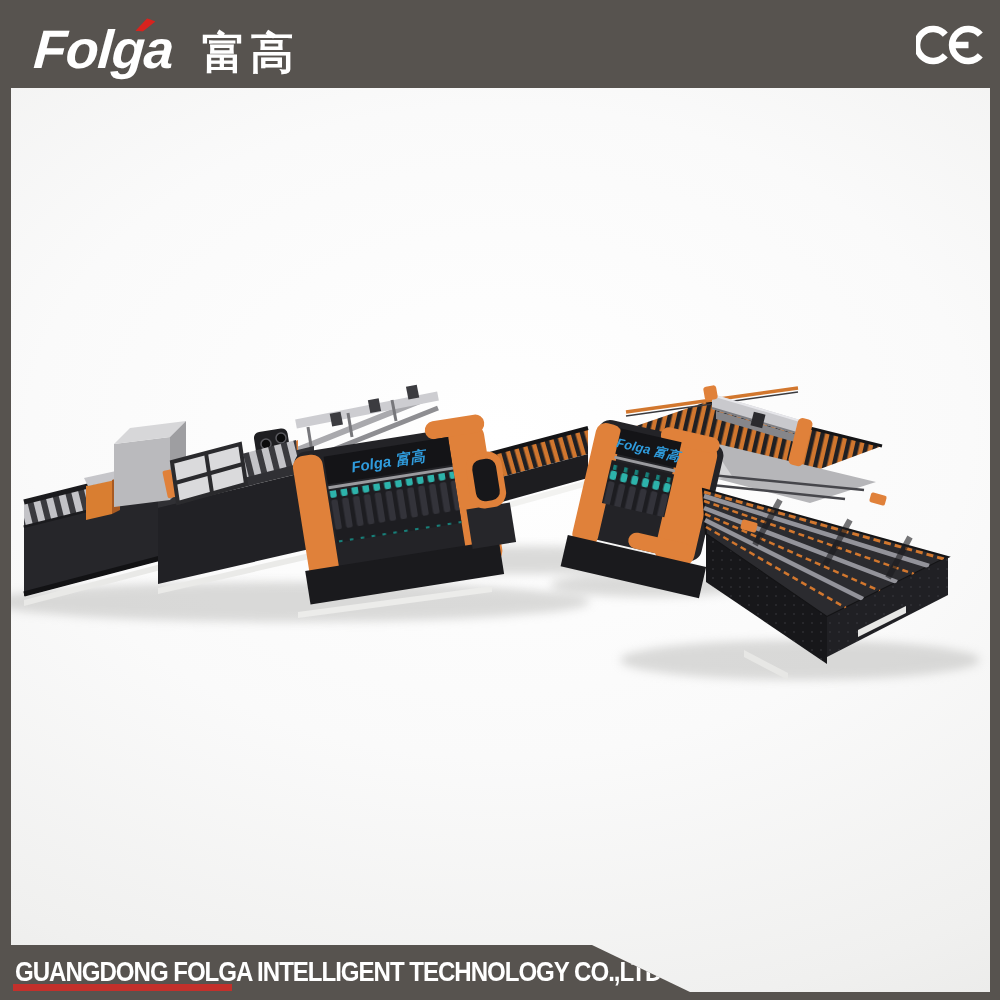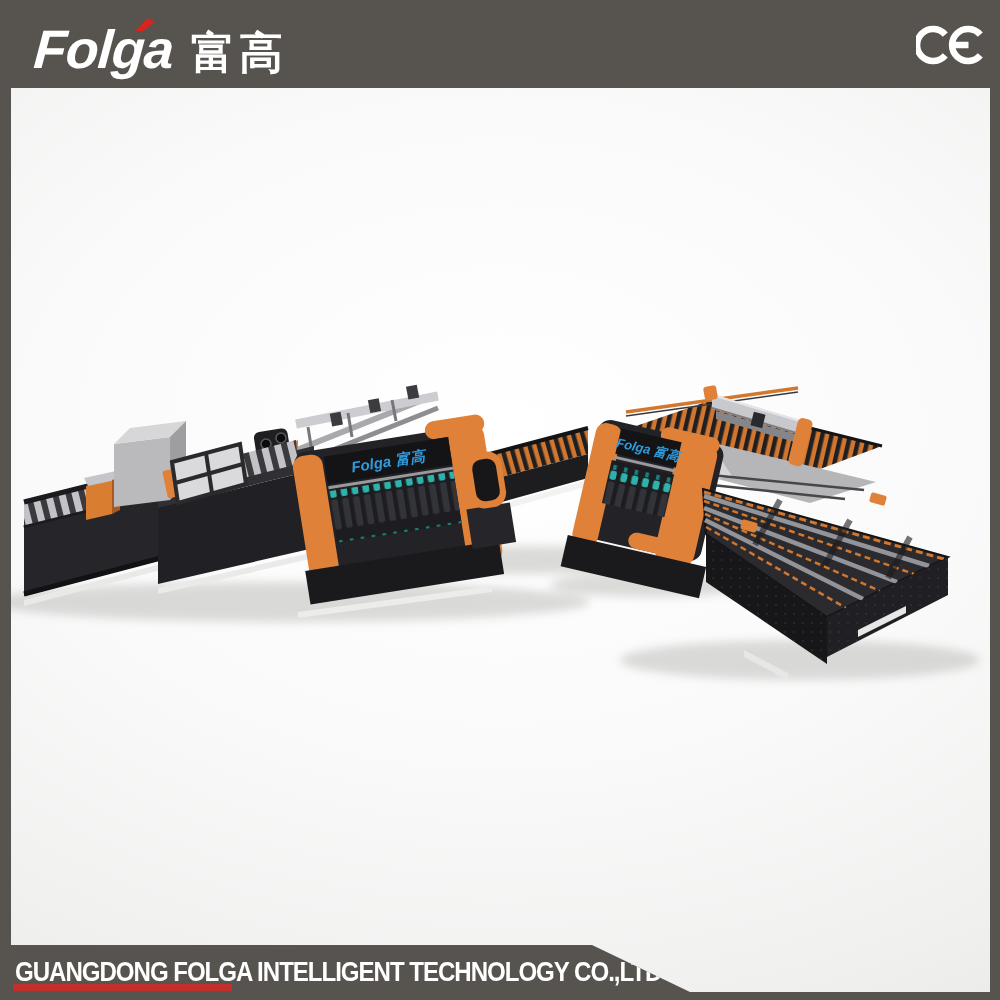--- a/index.html
+++ b/index.html
@@ -3,21 +3,21 @@
 <meta charset="utf-8">
 <style>
   html,body{margin:0;padding:0;background:#3a3836;}
   .stage{position:relative;width:1000px;height:1000px;background:#57534f;overflow:hidden;
          font-family:"Liberation Sans",sans-serif;}
   
   .logo{position:absolute;left:34px;top:18px;height:64px;display:flex;align-items:baseline;color:#ffffff;}
   .logo-en{font-size:54px;font-weight:bold;font-style:italic;letter-spacing:-1px;transform:skewX(-4deg);}
   .logo-accent{position:absolute;left:102px;top:0px;width:19px;height:14px;background:#d8231e;
                clip-path:polygon(0 100%,55% 0,100% 18%,38% 100%);transform:rotate(6deg);}
-  .logo-cn{font-size:44px;font-weight:bold;margin-left:18px;letter-spacing:4px;}
+  .logo-cn{font-size:44px;font-weight:bold;margin-left:29px;letter-spacing:4px;}
   .ce{position:absolute;right:14px;top:18px;width:70px;height:54px;}
   .sr{position:absolute;width:1px;height:1px;overflow:hidden;opacity:0;}
   
   .panel{position:absolute;left:11px;top:88px;width:979px;height:904px;
          background:radial-gradient(120% 90% at 50% 38%, #ffffff 0%, #fafafa 40%, #f0f0ef 72%, #e3e3e1 100%);}
   .scene{position:absolute;left:0;top:0;width:1000px;height:1000px;pointer-events:none;}
   
   .footer-band{position:absolute;left:0;top:945px;width:690px;height:47px;background:#57534f;
                clip-path:polygon(0 0,85.8% 0,100% 100%,0 100%);}
   .company{position:absolute;left:15px;top:11px;color:#ffffff;font-size:28px;font-weight:bold;

